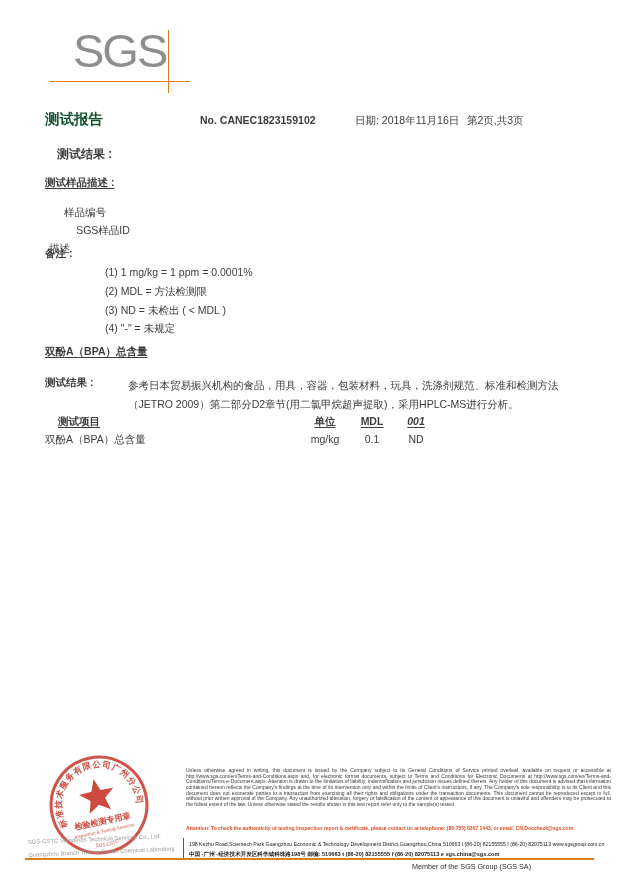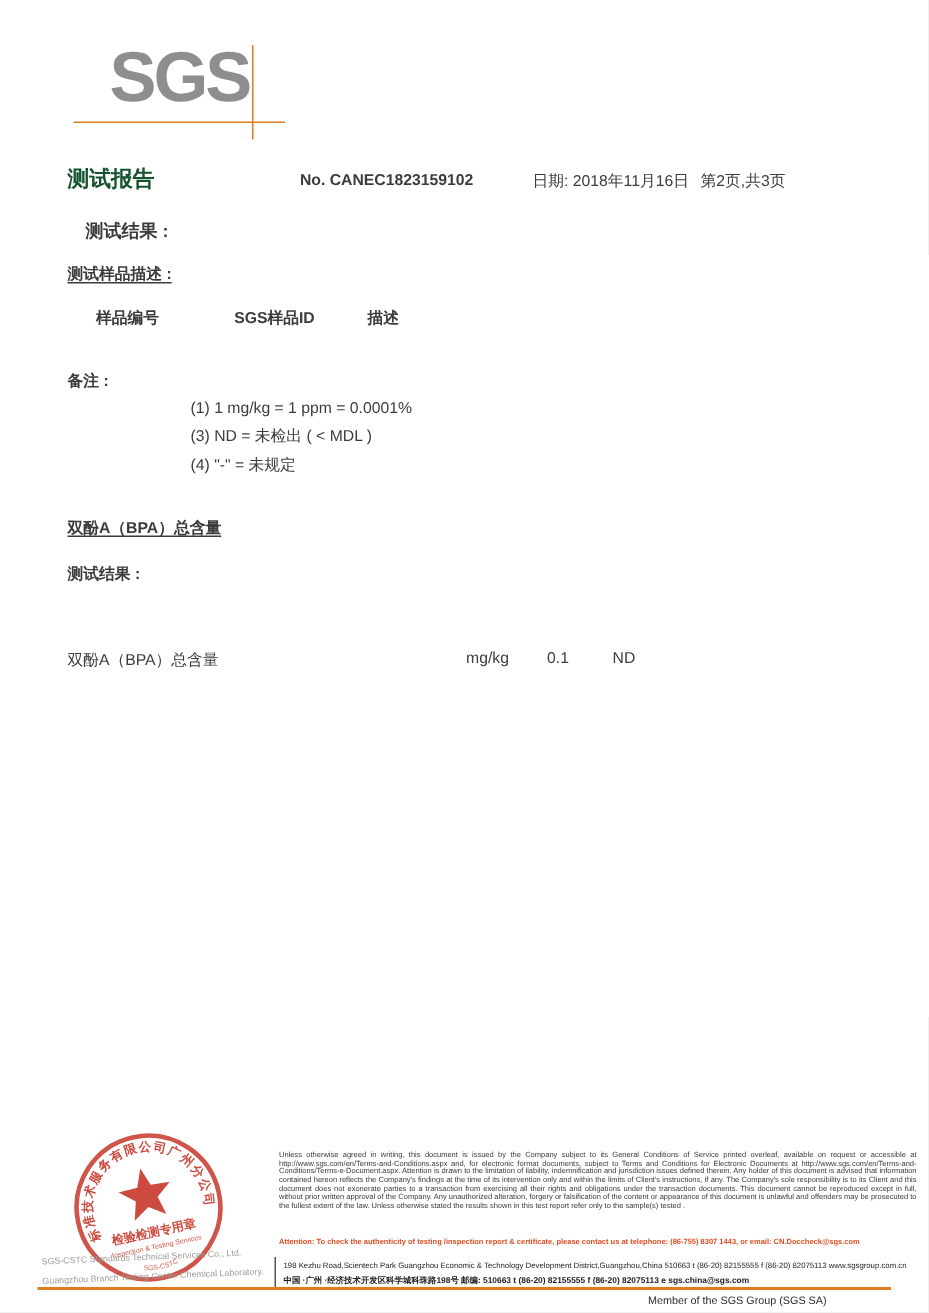--- a/index.html
+++ b/index.html
@@ -5,21 +5,21 @@
   html,body { margin:0; padding:0; background:#e8e8e8; }
   .page {
     position:relative; width:619px; height:875px; margin:0 auto;
     background:#ffffff; overflow:hidden;
     font-family:"Liberation Sans", sans-serif; color:#3c3c3c;
   }
   .abs { position:absolute; }
 
   
   .logo-text {
-    left:73px; top:27px; font-size:47px; font-weight:bold;
+    left:73px; top:27px; font-size:47px; font-weight:normal;
     color:#8e8e8e; letter-spacing:-2px; line-height:1;
   }
   .logo-hline { left:49px; top:81px; width:141px; height:1px; background:#de7d1d; }
   .logo-vline { left:168px; top:30px; width:1px; height:63px; background:#de7d1d; }
 
   .report-title { left:45px; top:110px; font-size:14.5px; font-weight:bold; color:#14532d; }
   .report-no   { left:200px; top:114px; font-size:10.5px;font-weight:bold; }
   .report-date { left:355px; top:114px; font-size:10.5px; }
   .page-ind    { left:467px; top:114px; font-size:10.5px; }
 
@@ -28,25 +28,25 @@
   
   .sample-heading {
     left:45px; top:176px; font-size:10.5px; font-weight:bold;
     text-decoration:underline; text-underline-offset:2px;
   }
   .sample-table { left:45px; top:203px; width:420px; font-size:10.5px; }
   .s-row { display:flex; height:18px; line-height:18px; }
   .s-c1 { width:80px; text-align:center; }
   .s-c2 { width:116px; text-align:center; }
   .s-c3 { padding-left:4px; text-align:left; }
-  .s-head { font-weight:bold; }
+  .s-head { font-weight:normal;flex-direction:column; }
 
   
   .notes-heading { left:45px; top:247px; font-size:10.5px; font-weight:bold; }
-  .notes-list { left:105px; top:263px; font-size:10.5px;margin-left:22px; }
+  .notes-list { left:105px; top:263px; font-size:10.5px; }
   .notes-list div { height:18.8px; line-height:18.8px; }
 
   
   .bpa-heading {
     left:45px; top:345px; font-size:10.5px; font-weight:bold;
     text-decoration:underline; text-underline-offset:2px;
   }
   .method-label { left:45px; top:376px; font-size:10.5px; font-weight:bold; }
   .method-text  { left:128px; top:376px; width:464px; font-size:10.5px; line-height:19px; }
 
@@ -74,21 +74,21 @@
   }
   .attention {
     left:186px; top:825px; width:425px;
     font-size:5px; line-height:6.2px; color:#dd4e22; font-weight:bold;
   }
   .addr-divider { left:183px; top:838px; width:1px; height:21px; background:#555; }
   .address { left:189px; top:840px; width:424px; color:#1c1c1c; }
   .addr-en { font-size:5.2px; line-height:9.5px; white-space:nowrap; }
   .addr-cn { font-size:5.6px; line-height:9.5px; font-weight:bold; white-space:nowrap; }
   .orange-rule { left:25px; top:858px; width:569px; height:2px; background:#de7d1d; }
-  .member { left:432px; top:862px; font-size:7.2px; color:#2b2b2b; }
+  .member { left:412px; top:862px; font-size:7.2px; color:#2b2b2b; }
 </style>
 </head>
 <body>
 
 <div class="page">
 
   <div class="abs logo-text">SGS</div>
   <div class="abs logo-hline"></div>
   <div class="abs logo-vline"></div>
 
@@ -104,27 +104,35 @@
     <div class="s-row s-head">
       <div class="s-c1">样品编号</div>
       <div class="s-c2">SGS样品ID</div>
       <div class="s-c3">描述</div>
     </div>
   </div>
 
   <div class="abs notes-heading">备注 :</div>
   <div class="abs notes-list">
     <div>(1) 1 mg/kg = 1 ppm = 0.0001%</div>
+    <div>(2) MDL = 方法检测限</div>
     <div>(3) ND = 未检出 ( &lt; MDL )</div>
     <div>(4) "-" = 未规定</div>
   </div>
 
   <div class="abs bpa-heading">双酚A（BPA）总含量</div>
   <div class="abs method-label">测试结果 :</div>
+  <div class="abs method-text">参考日本贸易振兴机构的食品，用具，容器，包装材料，玩具，洗涤剂规范、标准和检测方法（JETRO 2009）第二部分D2章节(用二氯甲烷超声提取)，采用HPLC-MS进行分析。</div>
 
+  <div class="abs rt-row rt-head">
+    <div class="rt-item"><span class="cell-u">测试项目</span></div>
+    <div class="rt-unit"><span class="cell-u">单位</span></div>
+    <div class="rt-mdl"><span class="cell-u">MDL</span></div>
+    <div class="rt-val col-001"><span class="cell-u">001</span></div>
+  </div>
   <div class="abs rt-row rt-data">
     <div class="rt-item">双酚A（BPA）总含量</div>
     <div class="rt-unit">mg/kg</div>
     <div class="rt-mdl">0.1</div>
     <div class="rt-val">ND</div>
   </div>
 
   <svg class="abs stamp" viewBox="0 0 104 104">
     <defs>
       <path id="arcTop" d="M 18.5,67.6 A 37 37 0 1 1 85.5,67.6" fill="none"></path>

